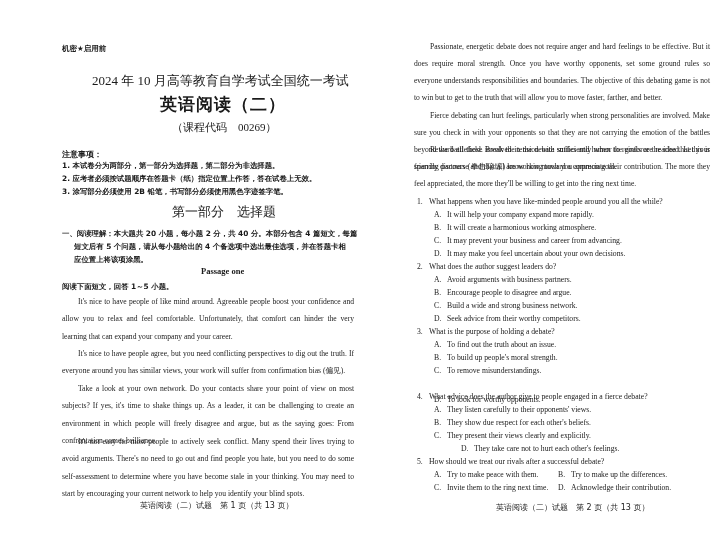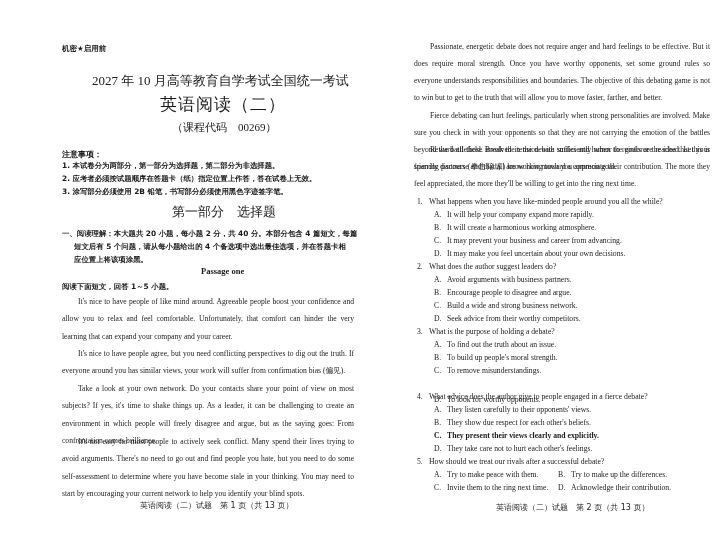--- a/index.html
+++ b/index.html
@@ -4,21 +4,21 @@
 <style>
   html, body { margin:0; padding:0; background:#ffffff; }
   body { width:722px; height:550px; position:relative; overflow:hidden;
          font-family:"Liberation Serif", "DejaVu Serif", serif; color:#1a1a1a; }
   .page { position:absolute; top:0; height:426px; }
   .left { left:0; width:361px; }
   .right { left:376px; width:361px; }
   .abs { position:absolute; white-space:nowrap; }
   .secret { left:62px; top:44px; font-size:7.5px; font-weight:bold; font-family:"DejaVu Sans", sans-serif; }
   .exam-title { left:92px; top:72px; font-size:13px; }
-  .subject-title { left:160px; top:93px; font-size:17px; font-weight:normal; letter-spacing:1px; }
+  .subject-title { left:160px; top:93px; font-size:17px; font-weight:bold; letter-spacing:1px; }
   .course-code { left:172px; top:120px; font-size:11px; }
   .notice-head { left:62px; top:149px; font-size:8px; font-weight:bold; font-family:"DejaVu Sans", sans-serif; }
   .notice { left:62px; font-size:7.4px; font-weight:bold; font-family:"DejaVu Sans", sans-serif; }
   .section-title { left:172px; top:203px; font-size:13px; }
   .instr { left:62px; font-size:7.4px; font-weight:bold; font-family:"DejaVu Sans", sans-serif; }
   .instr.indent { left:74px; }
   .passage-title { left:201px; top:266px; font-size:8.5px; font-weight:bold; }
   .read-instr { left:62px; top:282px; font-size:7.4px; font-weight:bold; font-family:"DejaVu Sans", sans-serif; }
   .para { position:absolute; left:62px; width:292px; font-size:7.6px; line-height:17.3px; text-align:justify; }
   .para .first { display:inline-block; width:16px; }
@@ -28,21 +28,21 @@
   .opt { position:absolute; left:58px; font-size:7.7px; white-space:nowrap; }
   .opt2 { position:absolute; left:182px; font-size:7.7px; white-space:nowrap; }
   .num { display:inline-block; width:12px; }
   .letter { display:inline-block; width:13px; }
 </style>
 </head>
 <body>
 
 <div class="page left">
   <div class="abs secret">机密★启用前</div>
-  <div class="abs exam-title">2027 年 10 月高等教育自学考试全国统一考试</div>
+  <div class="abs exam-title">2024 年 10 月高等教育自学考试全国统一考试</div>
   <div class="abs subject-title">英语阅读（二）</div>
   <div class="abs course-code">（课程代码　00269）</div>
 
   <div class="abs notice-head">注意事项：</div>
   <div class="abs notice" style="top:161px;">1. 本试卷分为两部分，第一部分为选择题，第二部分为非选择题。</div>
   <div class="abs notice" style="top:174px;">2. 应考者必须按试题顺序在答题卡（纸）指定位置上作答，答在试卷上无效。</div>
   <div class="abs notice" style="top:187px;">3. 涂写部分必须使用 2B 铅笔，书写部分必须使用黑色字迹签字笔。</div>
 
   <div class="abs section-title">第一部分　选择题</div>
 
@@ -80,22 +80,22 @@
 
   <div class="q" style="top:327px;"><span class="num">3.</span><span>What is the purpose of holding a debate?</span></div>
   <div class="opt" style="top:340px;"><span class="letter">A.</span><span>To find out the truth about an issue.</span></div>
   <div class="opt" style="top:353px;"><span class="letter">B.</span><span>To build up people's moral strength.</span></div>
   <div class="opt" style="top:366px;"><span class="letter">C.</span><span>To remove misunderstandings.</span></div>
   <div class="opt" style="top:379px;margin-top:16px;"><span class="letter">D.</span><span>To look for worthy opponents.</span></div>
 
   <div class="q" style="top:392px;"><span class="num">4.</span><span>What advice does the author give to people engaged in a fierce debate?</span></div>
   <div class="opt" style="top:405px;"><span class="letter">A.</span><span>They listen carefully to their opponents' views.</span></div>
   <div class="opt" style="top:418px;"><span class="letter">B.</span><span>They show due respect for each other's beliefs.</span></div>
-  <div class="opt" style="top:431px;font-weight:bold;"><span class="letter">C.</span><span>They present their views clearly and explicitly.</span></div>
-  <div class="opt" style="top:444px;"><span class="letter">D.</span><span>They take care not to hurt each other's feelings.</span></div>
+  <div class="opt" style="top:431px;"><span class="letter">C.</span><span>They present their views clearly and explicitly.</span></div>
+  <div class="opt" style="top:444px;margin-left:27px;"><span class="letter">D.</span><span>They take care not to hurt each other's feelings.</span></div>
 
   <div class="q" style="top:457px;"><span class="num">5.</span><span>How should we treat our rivals after a successful debate?</span></div>
   <div class="opt" style="top:470px;"><span class="letter">A.</span><span>Try to make peace with them.</span></div>
   <div class="opt2" style="top:470px;"><span class="letter">B.</span><span>Try to make up the differences.</span></div>
   <div class="opt" style="top:483px;"><span class="letter">C.</span><span>Invite them to the ring next time.</span></div>
   <div class="opt2" style="top:483px;"><span class="letter">D.</span><span>Acknowledge their contribution.</span></div>
 
   <div class="abs footer" style="left:120px; top:502px;">英语阅读（二）试题　第 2 页（共 13 页）</div>
 </div>
 

